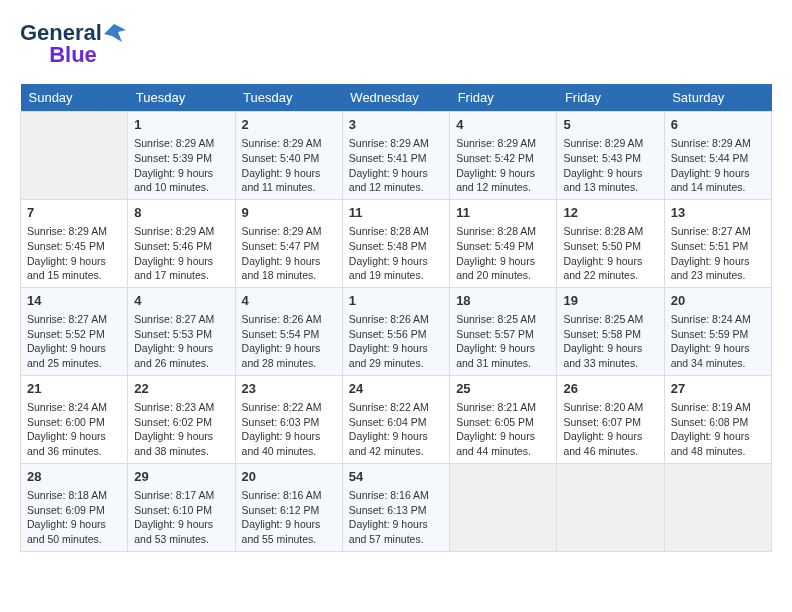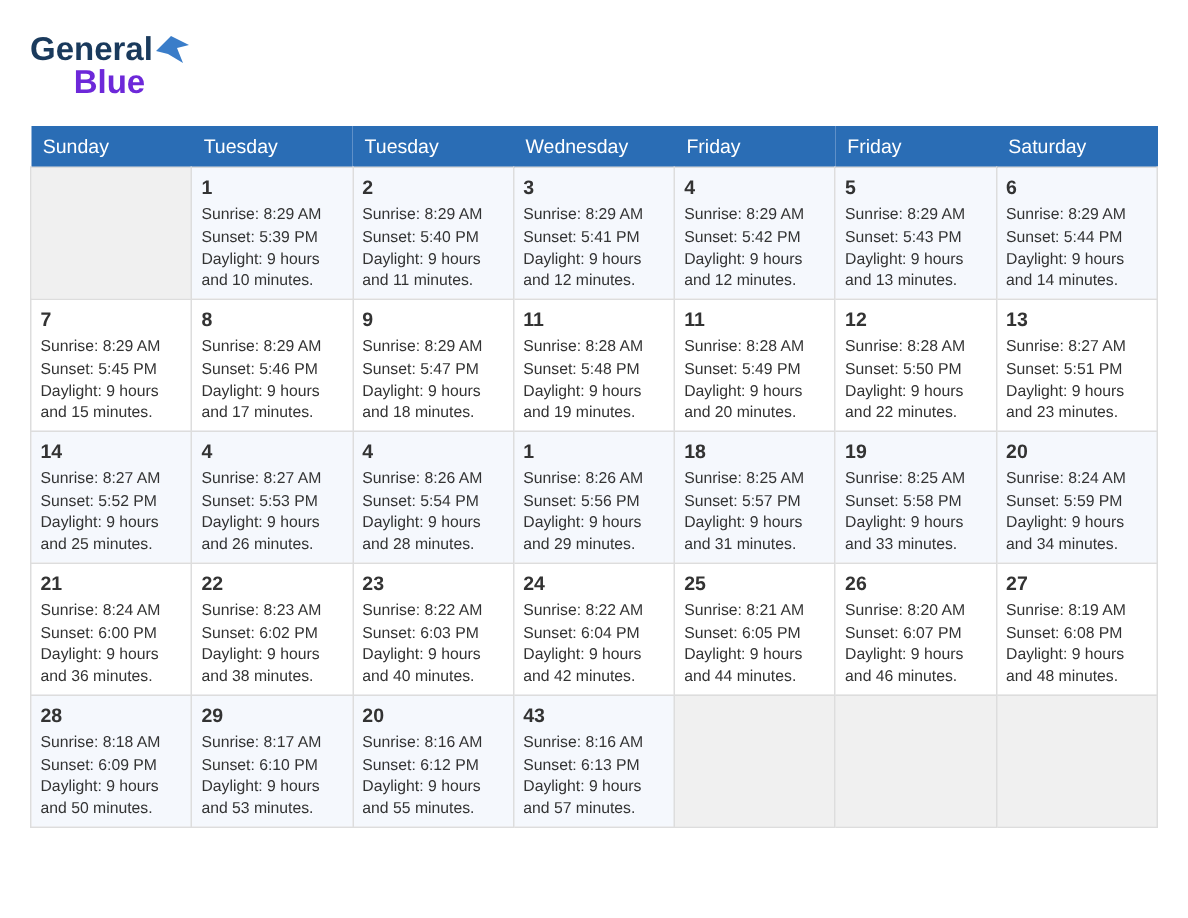--- a/index.html
+++ b/index.html
@@ -235,21 +235,21 @@
         </td>
         <td>
           <span class="day-num">29</span>
           <div class="day-info">Sunrise: 8:17 AM<br>Sunset: 6:10 PM<br>Daylight: 9 hours and 53 minutes.</div>
         </td>
         <td>
           <span class="day-num">20</span>
           <div class="day-info">Sunrise: 8:16 AM<br>Sunset: 6:12 PM<br>Daylight: 9 hours and 55 minutes.</div>
         </td>
         <td>
-          <span class="day-num">43</span>
+          <span class="day-num">54</span>
           <div class="day-info">Sunrise: 8:16 AM<br>Sunset: 6:13 PM<br>Daylight: 9 hours and 57 minutes.</div>
         </td>
         <td class="empty"></td>
         <td class="empty"></td>
         <td class="empty"></td>
       </tr>
     </tbody>
 </table>
 
 </body></html>

